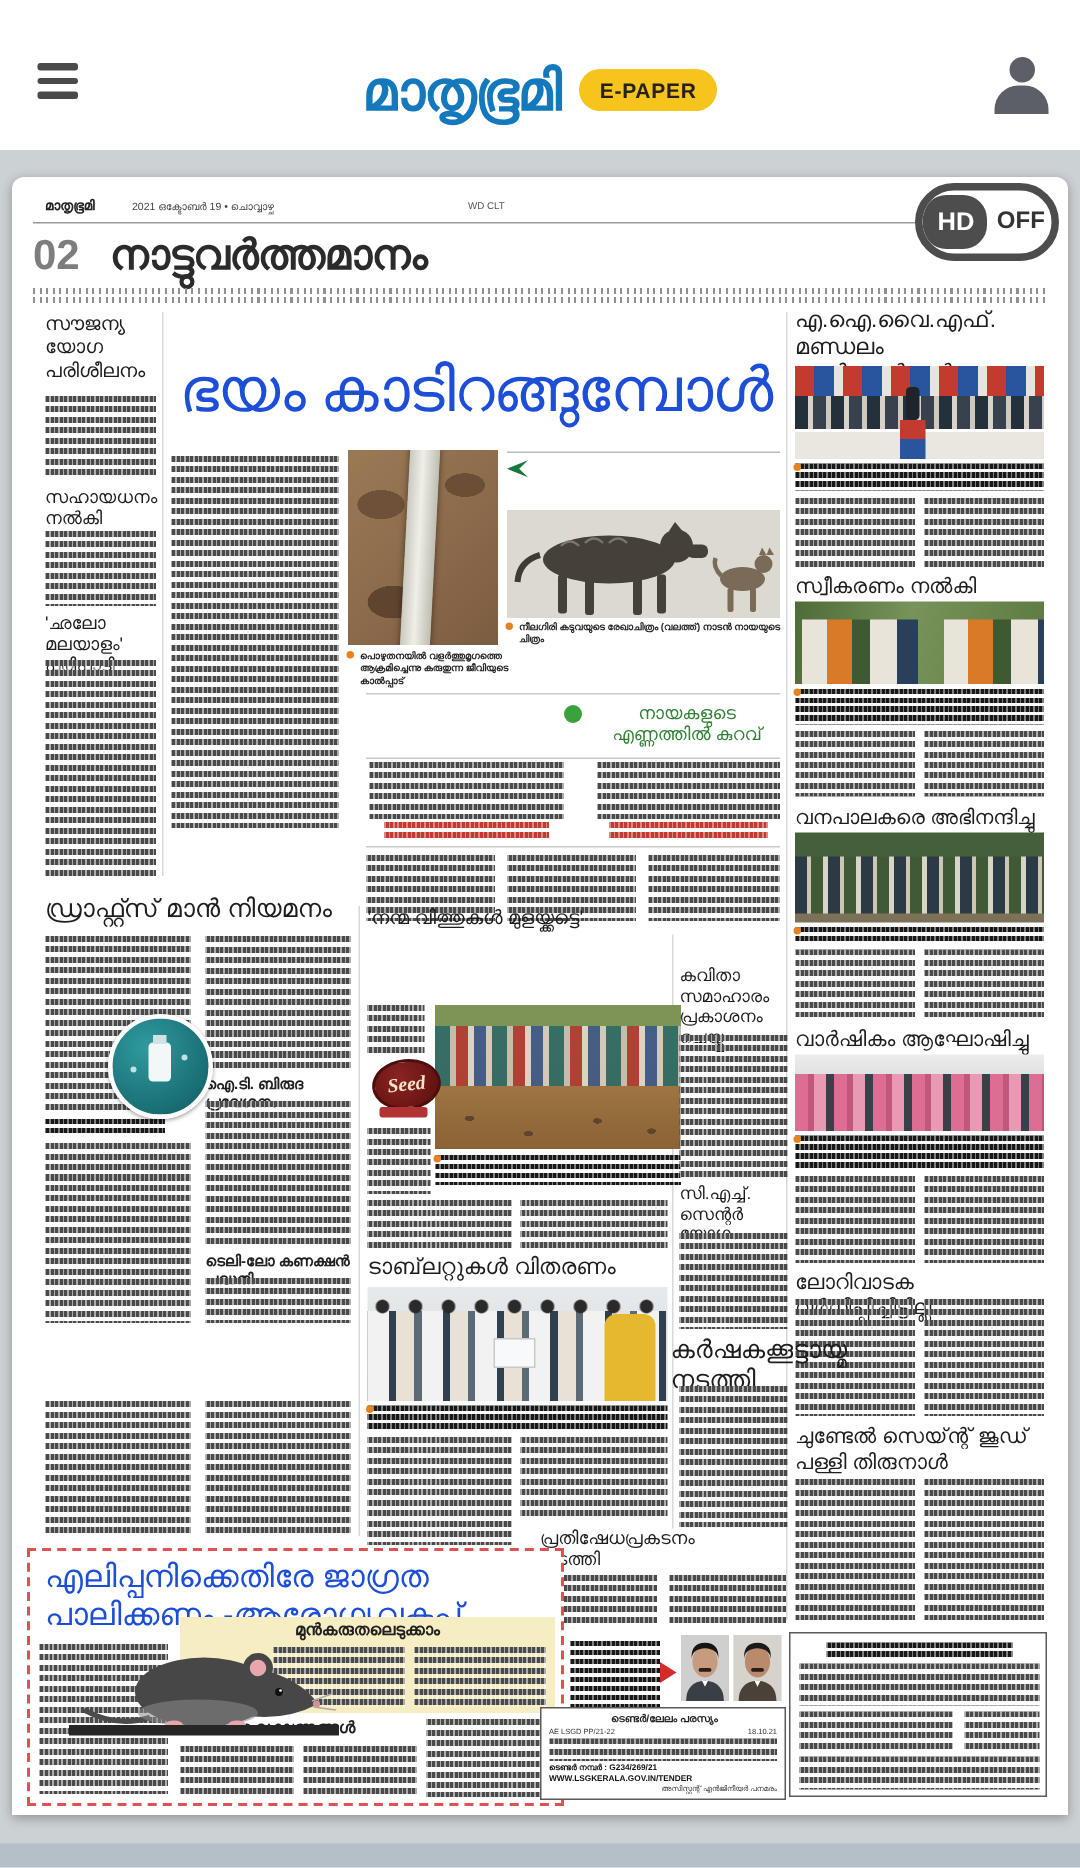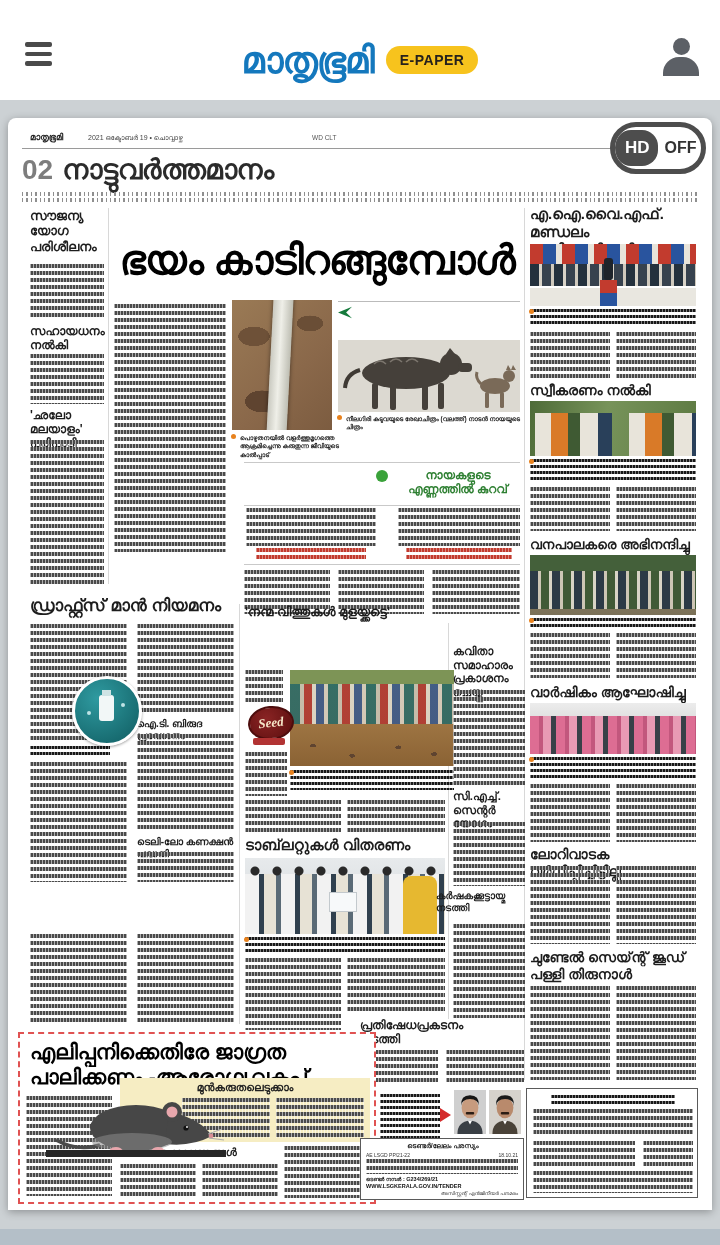--- a/index.html
+++ b/index.html
@@ -15,23 +15,23 @@
   #profile .head{width:17px;height:17px;border-radius:50%;background:#5c6066;margin:2px auto 2px;}
   #profile .body{width:36px;height:19px;border-radius:16px 16px 0 0;background:#5c6066;margin:0 auto;}
   
   #hdbtn{left:610px;top:122px;width:96px;height:52px;display:flex;align-items:center;background:#fff;border:5px solid #4d4d4d;border-radius:28px;overflow:hidden;z-index:20;box-sizing:border-box;}
   #hdbtn .hd-left{background:#4d4d4d;color:#fff;font-weight:800;font-size:17px;padding:8px 8px 8px 10px;border-radius:16px;}
   #hdbtn .hd-right{color:#333;font-weight:800;font-size:16px;padding:8px 4px 8px 7px;}
   
   #grayfield{left:0;top:100px;width:720px;height:1145px;background:#ccd1d4;}
   #bottomband{left:0;top:1229px;width:720px;height:16px;background:#b4bfc8;}
   #sheet{left:8px;top:118px;width:704px;height:1092px;background:#ffffff;border-radius:8px 8px 0 0;box-shadow:0 2px 8px rgba(0,0,0,.3);}
-  .hl{font-weight:700;color:#1d1d1d;line-height:1.18;}
+  .hl{font-weight:400;color:#1d1d1d;line-height:1.18;}
   .hl.green{color:#2f8033;}
-  .hl.red{color:#000000;}
+  .hl.red{color:#1d4ed8;}
   
   .gk{background-image:repeating-linear-gradient(to right,rgba(255,255,255,.55) 0 1px,transparent 1px 3px),repeating-linear-gradient(to bottom,#4a4a4a 0 4px,transparent 4px 7px);}
   .gkc{background-image:repeating-linear-gradient(to right,rgba(255,255,255,.45) 0 1px,transparent 1px 3px),repeating-linear-gradient(to bottom,#181818 0 3.4px,transparent 3.4px 6px);}
   .gkr{background-image:repeating-linear-gradient(to right,rgba(255,255,255,.4) 0 1px,transparent 1px 3px),repeating-linear-gradient(to bottom,#c23a2e 0 4px,transparent 4px 7px);}
   .dot::before{content:"";position:absolute;left:-1px;top:0;width:5px;height:5px;border-radius:50%;background:#e8821e;z-index:2;}
   .vsep{width:1px;background:#d8d8d8;}
   .tick{height:4px;background:repeating-linear-gradient(to right,#8f8f8f 0 1.4px,transparent 1.4px 4.4px);}
   .photo{overflow:hidden;background:#b9b2a6;}
   .cap{font-size:6.4px;font-weight:700;color:#222;line-height:1.3;}
   .garr{width:14px;height:13px;background:#157a3c;clip-path:polygon(100% 6%,0 50%,100% 94%,58% 50%);flex:0 0 auto;}
@@ -67,21 +67,21 @@
 <div class="abs" id="grayfield"></div>
 
 <div class="abs" id="sheet">
 
   <div class="abs" style="left:14px;top:14px;width:676px;height:16px;border-bottom:1px solid #9a9a9a;">
     <span class="abs" style="left:8px;top:0;font-size:9px;font-weight:800;color:#222;">മാതൃഭൂമി</span>
     <span class="abs" style="left:66px;top:2px;font-size:7px;color:#444;">2021 ഒക്ടോബർ 19 • ചൊവ്വാഴ്ച</span>
     <span class="abs" style="left:290px;top:2px;font-size:6.5px;color:#555;">WD CLT</span>
   </div>
 
-  <div class="abs" style="left:14px;top:36px;display:flex;align-items:baseline;gap:9px;text-align:center;">
+  <div class="abs" style="left:14px;top:36px;display:flex;align-items:baseline;gap:20px;text-align:center;">
     <span style="font-size:28px;font-weight:700;color:#7d7d7d;">02</span>
     <span style="font-size:28px;font-weight:800;color:#2b2b2b;letter-spacing:-.5px;">നാട്ടുവർത്തമാനം</span>
   </div>
   <div class="abs" style="left:14px;top:74px;width:676px;">
     <div class="tick"></div>
       <div style="height:2px;"></div>
       <div class="tick"></div>
   </div>
 
   <div class="abs vsep" style="left:100px;top:90px;height:376px;"></div>
@@ -245,21 +245,21 @@
   <div class="abs gk" style="left:339px;top:840px;width:98px;height:56px;"></div>
 
   <div class="abs hl" style="left:352px;top:900px;width:108px;font-size:12px;">പ്രതിഷേധപ്രകടനം നടത്തി</div>
   <div class="abs gk" style="left:352px;top:932px;width:78px;height:34px;"></div>
   <div class="abs gk" style="left:438px;top:932px;width:78px;height:34px;"></div>
 
   <div class="abs hl" style="left:445px;top:527px;width:72px;font-size:11.5px;">കവിതാ സമാഹാരം പ്രകാശനം ചെയ്തു</div>
   <div class="abs gk" style="left:445px;top:572px;width:72px;height:96px;"></div>
   <div class="abs hl" style="left:445px;top:672px;width:72px;font-size:11.5px;">സി.എച്ച്. സെന്റർ യോഗം</div>
   <div class="abs gk" style="left:445px;top:704px;width:72px;height:64px;"></div>
-  <div class="abs hl" style="left:428px;top:772px;width:72px;font-size:10px;">കർഷകക്കൂട്ടായ്മ നടത്തി</div>
+  <div class="abs hl" style="left:439px;top:772px;width:72px;font-size:17px;">കർഷകക്കൂട്ടായ്മ നടത്തി</div>
   <div class="abs gk" style="left:445px;top:806px;width:72px;height:94px;"></div>
 
   <div class="abs redbox" style="left:10px;top:914px;width:358px;height:172px;">
     <div class="abs hl red" style="left:10px;top:6px;width:310px;font-size:21px;">എലിപ്പനിക്കെതിരേ ജാഗ്രത പാലിക്കണം -ആരോഗ്യവകുപ്പ്</div>
     <div class="abs gk" style="left:6px;top:62px;width:86px;height:100px;"></div>
     <div class="abs ybox" style="left:100px;top:44px;width:250px;height:64px;">
       <div class="abs smallhead" style="left:0;top:3px;width:250px;text-align:center;font-size:11px;">മുൻകരുതലെടുക്കാം</div>
       <div class="abs gk" style="left:62px;top:20px;width:88px;height:40px;"></div>
       <div class="abs gk" style="left:156px;top:20px;width:88px;height:40px;"></div>
     </div>

